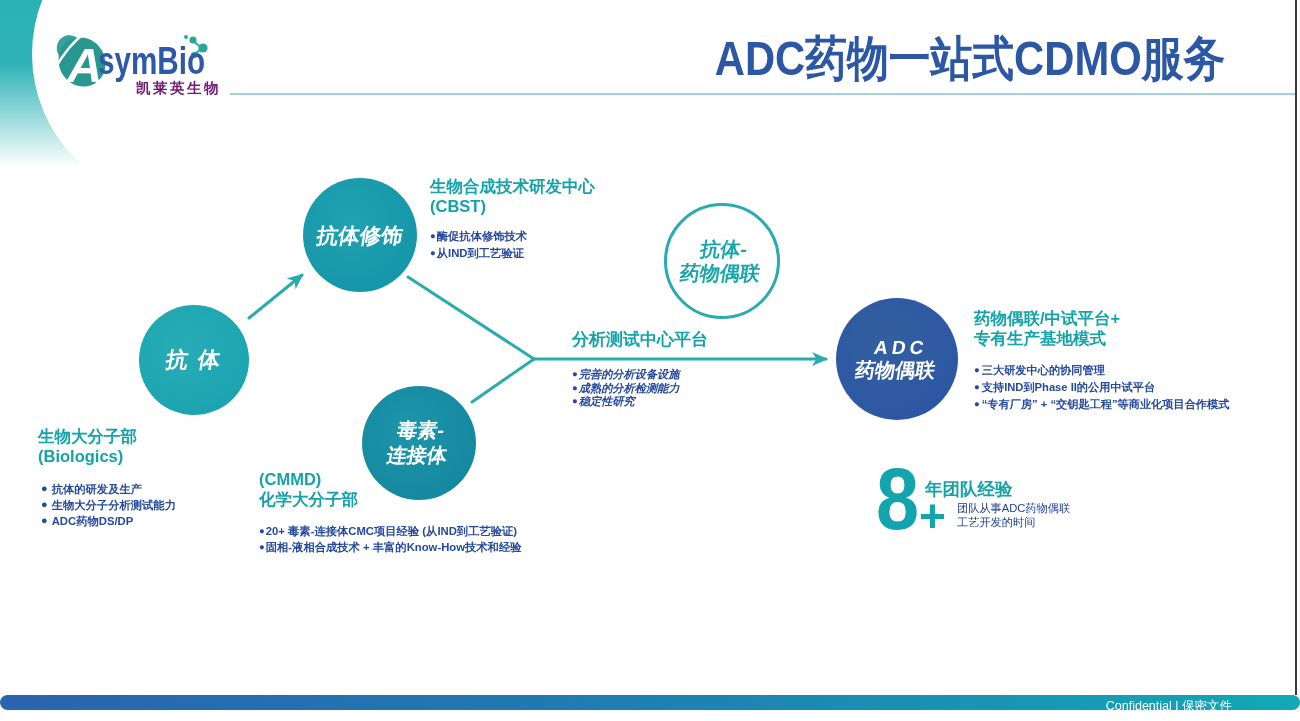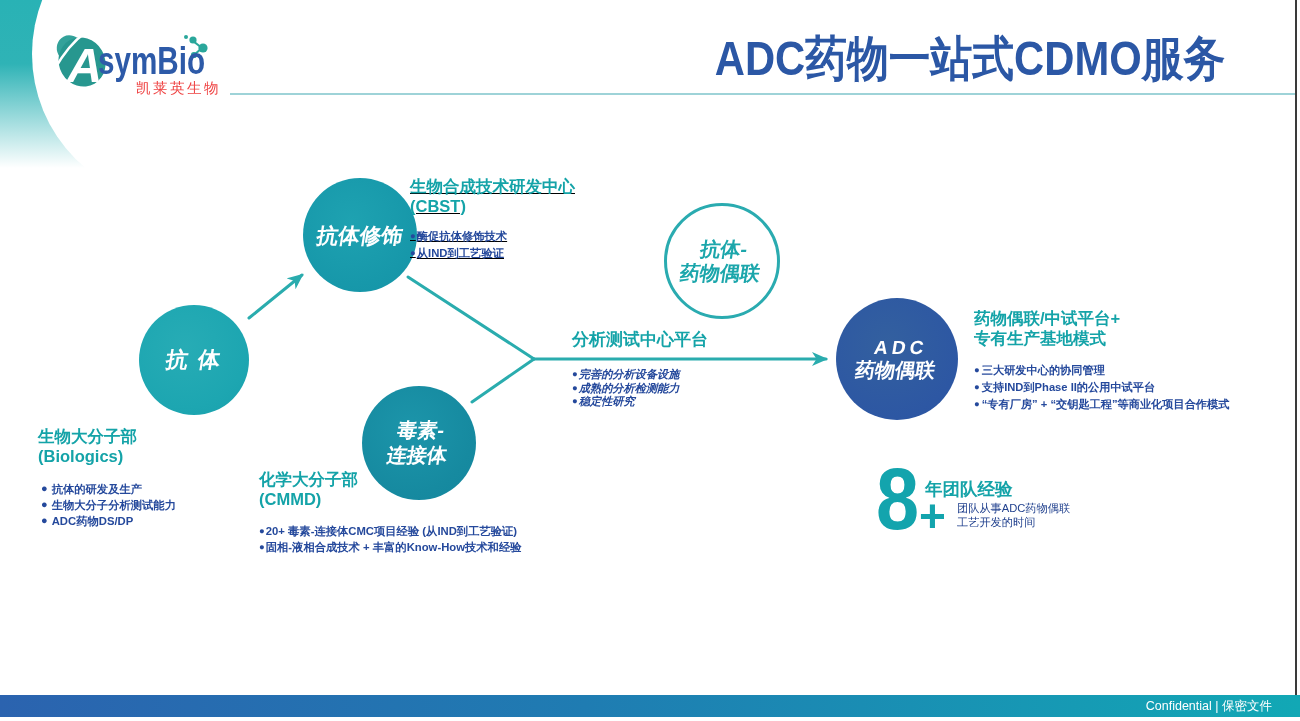--- a/index.html
+++ b/index.html
@@ -10,39 +10,40 @@
   
   #corner-arc { position:absolute; left:0; top:0; }
   #logo-blob { position:absolute; left:50px; top:30px; }
   .brand-rest {
     position:absolute; left:98px; top:44px;
     font-size:38px; font-weight:700; color:#2d5aa8; letter-spacing:0px;
     transform:scaleX(0.78); transform-origin:left top; line-height:34px;
   }
   .brand-sub {
     position:absolute; left:136px; top:79px;
-    font-size:14.5px; font-weight:400; color:#ef4444; letter-spacing:2.5px;
+    font-size:14.5px; font-weight:700; color:#701a75; letter-spacing:2.5px;
   }
   .header-rule { position:absolute; left:230px; top:93px; width:1066px; height:2px; background:#9ed3d8; }
   .page-title {
     position:absolute; left:640px; top:33px; width:660px;
     text-align:center; font-size:48px; line-height:52px; font-weight:800; color:#2b57a5;
     transform:scaleX(0.87); transform-origin:center top;
     white-space:nowrap;
   }
 
   
   .page-border-right { position:absolute; left:1295px; top:0; width:2px; height:695px; background:#3a3a3a; }
 
   
   .footer-bar {
-    position:absolute; left:0; top:695px; width:1300px; height:22px;
+    position:absolute; left:0; top:695px; width:1300px; height:15px;
     background:linear-gradient(90deg,#2b63af 0%, #1f7cb2 45%, #12a8b5 100%);
     color:#ffffff; font-size:12.5px; line-height:22px; text-align:right;
-    padding-right:28px;
+    padding-right:68px;
+    border-radius:10px;
   }
 
   
   .circle {
     position:absolute; border-radius:50%;
     display:flex; align-items:center; justify-content:center; flex-direction:column;
     text-align:center;
   }
   .circle .ctext {
     color:#ffffff; font-weight:700; transform:skewX(-9deg);
@@ -68,21 +69,21 @@
   
   #connectors { position:absolute; left:0; top:0; pointer-events:none; }
 
   
   .tblock { position:absolute; }
   .h-teal { font-weight:800; color:#14a3a8; font-size:16.5px; line-height:20px; white-space:nowrap; }
   .bullets { margin-top:0; }
   .brow { display:flex; align-items:baseline; color:#25499c; font-weight:700; white-space:nowrap; }
   .brow .dot { font-size:9.5px; position:relative; top:-1px; }
 
-  #block-cbst { left:410px; top:176px;text-decoration:underline; }
+  #block-cbst { left:430px; top:176px; }
   #block-cbst .bullets { margin-top:12px; }
   #block-cbst .brow { font-size:11.3px; line-height:16px; }
   #block-cbst .dot { margin-right:1px; }
 
   #block-biologics { left:38px; top:426px; }
   #block-biologics .bullets { margin-top:16px; }
   #block-biologics .brow { font-size:11.3px; line-height:15.8px; padding-left:3px; }
   #block-biologics .dot { margin-right:4px; font-size:11px; }
 
   #block-cmmd { left:259px; top:469px; }
@@ -216,22 +217,22 @@
           <span>生物大分子分析测试能力</span>
         </div>
       <div class="brow">
           <span class="dot">●</span>
           <span>ADC药物DS/DP</span>
         </div>
     </div>
   </div>
 
   <div class="tblock" id="block-cmmd">
+    <div class="h-teal">(CMMD)</div>
     <div class="h-teal">化学大分子部</div>
-    <div class="h-teal">(CMMD)</div>
     <div class="bullets">
       <div class="brow">
           <span class="dot">●</span>
           <span>20+ 毒素-连接体CMC项目经验 (从IND到工艺验证)</span>
         </div>
       <div class="brow">
           <span class="dot">●</span>
           <span>固相-液相合成技术 + 丰富的Know-How技术和经验</span>
         </div>
     </div>

